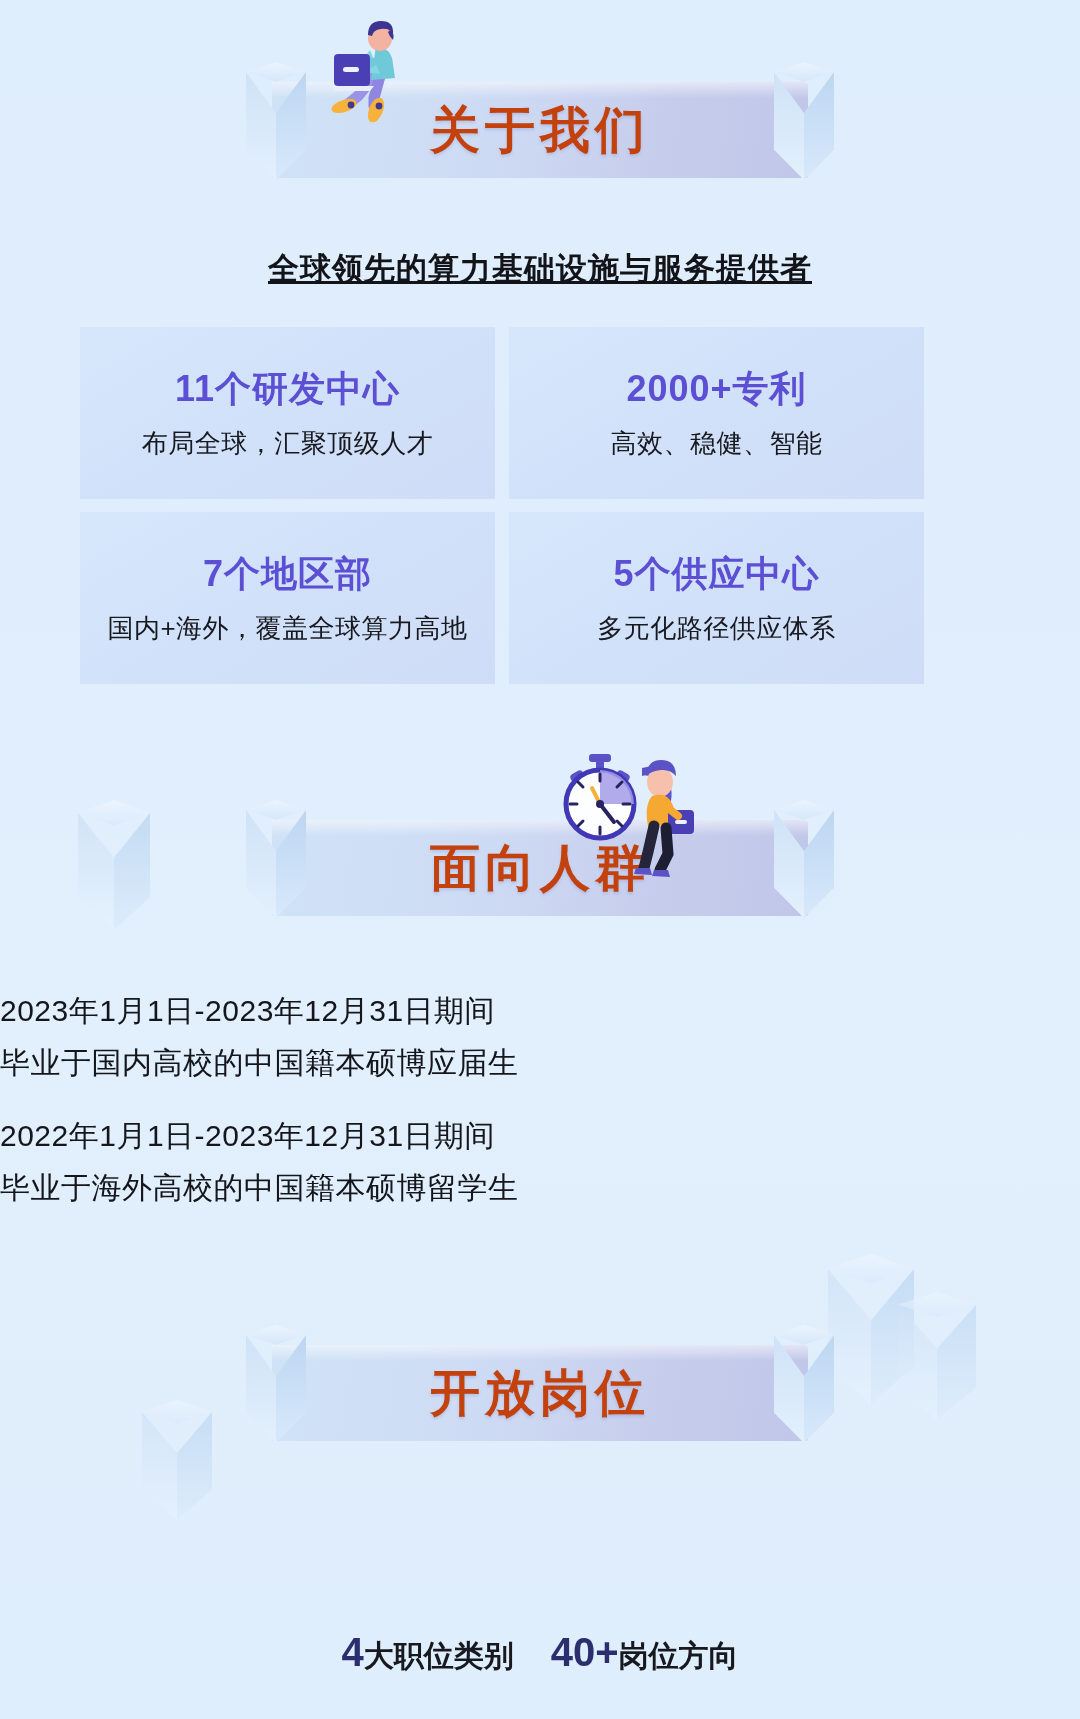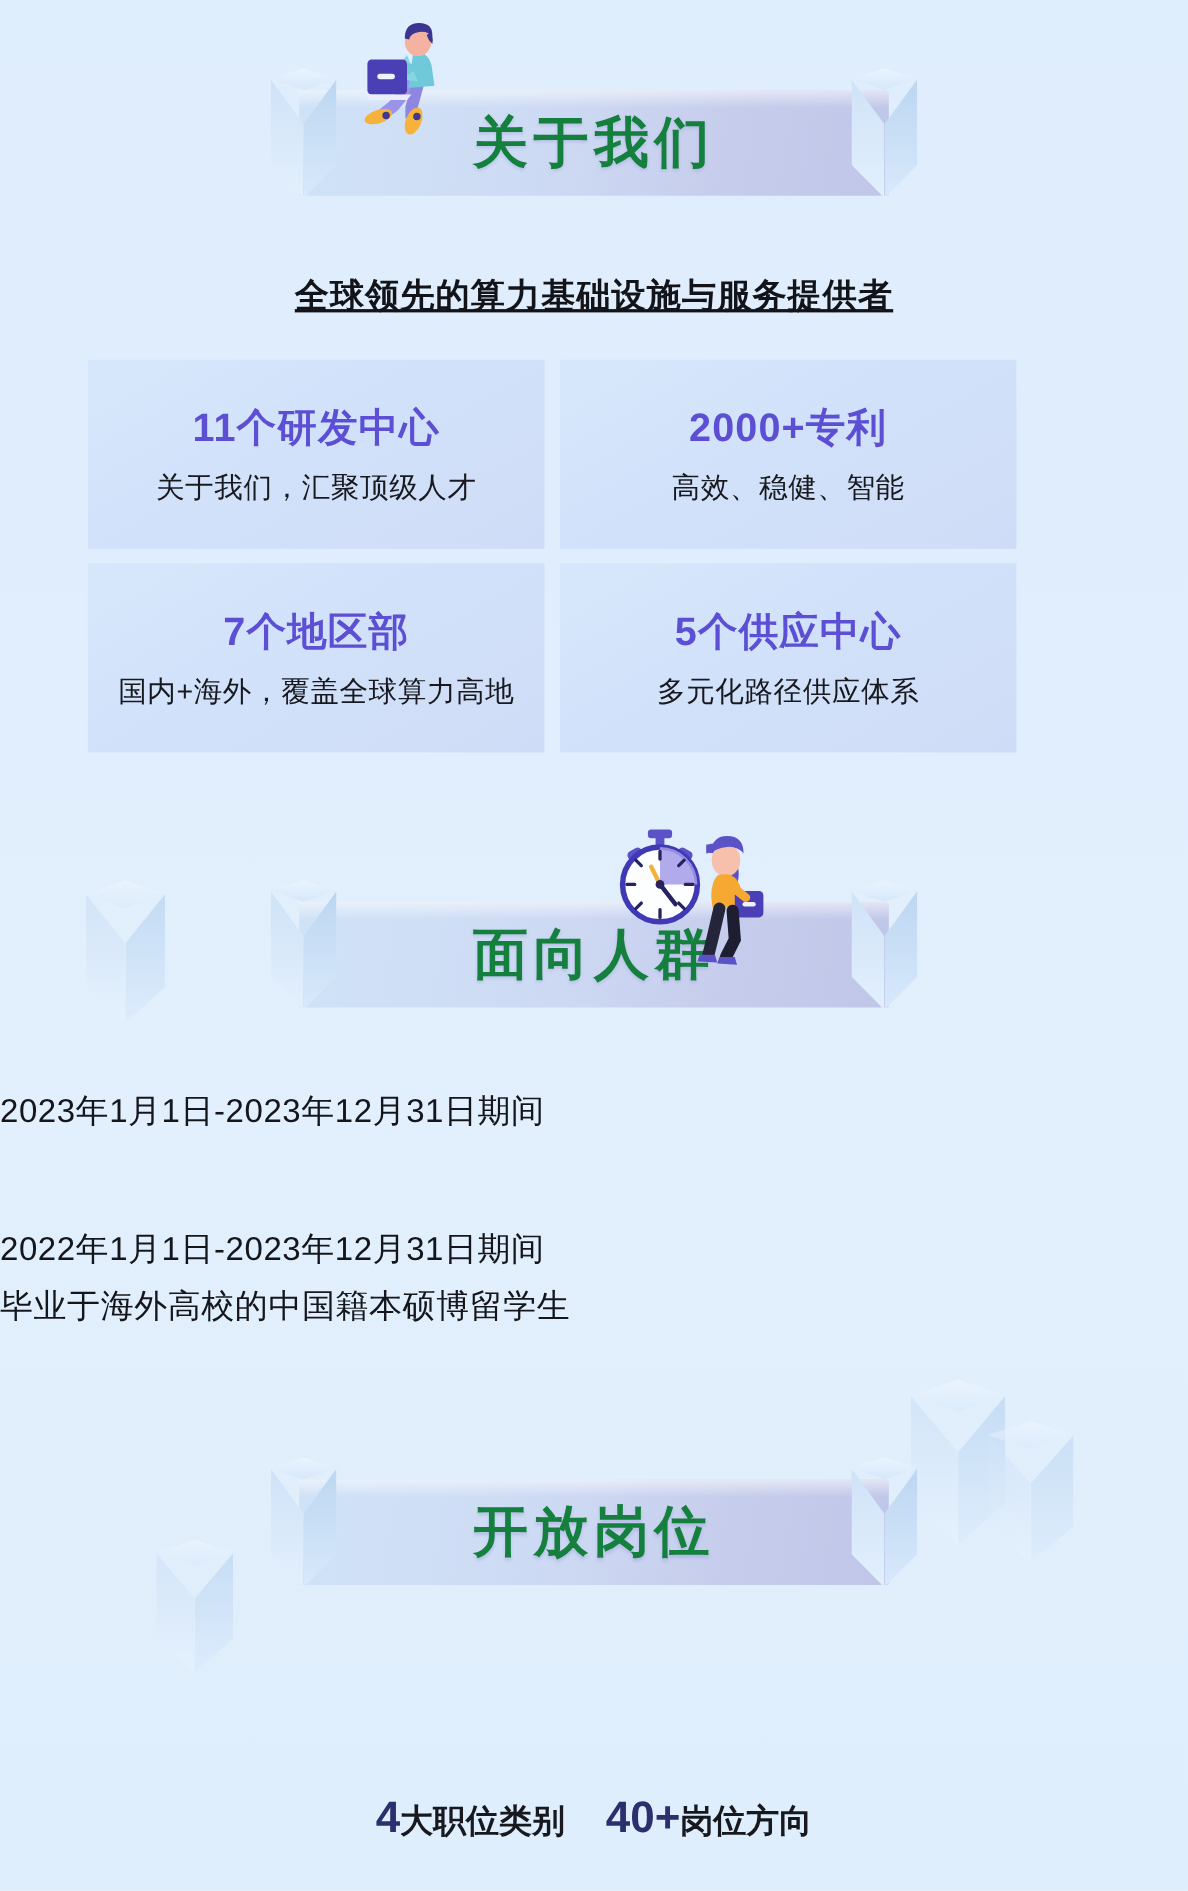--- a/index.html
+++ b/index.html
@@ -39,21 +39,21 @@
     position:absolute; top:10px; left:30px; width:30px; height:108px;
     background:linear-gradient(180deg,#bcd6f1,#d8e9fb);
     clip-path:polygon(0 38%, 100% 0, 100% 72%, 0 100%);
   }
   .cap.left { left:-26px; }
   .cap.right { right:-26px; }
 
   .banner .title {
     position:absolute; left:0; right:0; top:50%; transform:translateY(-50%);
     text-align:center; font-size:50px; font-weight:bold;
-    color:#15803d; letter-spacing:5px;
+    color:#c2410c; letter-spacing:5px;
     text-shadow:0 2px 3px rgba(80,80,180,.18);
   }
 
   
   .subtitle {
     position:absolute; left:0; right:0; text-align:center;
     font-size:31px; font-weight:bold; color:#121419; letter-spacing:1px;
   }
 
   
@@ -165,21 +165,21 @@
     <path d="M50 17 q0 -14 13 -14 q13 0 12 13 q-3 -6 -12 -5 q-8 1 -9 7 z" fill="#3b3490"></path>
     <path d="M72 12 q5 3 3 10 q-4 -4 -5 -8 z" fill="#3b3490"></path>
   </svg>
 
   <div class="subtitle" style="top:248px;text-decoration:underline;">全球领先的算力基础设施与服务提供者</div>
 
   <div class="cards">
     <div class="card-row">
       <div class="card">
         <div class="big">11个研发中心</div>
-        <div class="small">关于我们，汇聚顶级人才</div>
+        <div class="small">布局全球，汇聚顶级人才</div>
       </div>
       <div class="card">
         <div class="big">2000+专利</div>
         <div class="small">高效、稳健、智能</div>
       </div>
     </div>
     <div class="card-row">
       <div class="card">
         <div class="big">7个地区部</div>
         <div class="small">国内+海外，覆盖全球算力高地</div>
@@ -242,20 +242,21 @@
 
     <path d="M98 84 L92 110 L88 126" stroke="#24243a" stroke-width="11" fill="none" stroke-linecap="round"></path>
     <path d="M110 86 L112 112 L104 128" stroke="#1e1e33" stroke-width="11" fill="none" stroke-linecap="round"></path>
 
     <path d="M80 126 l14 0 l2 7 l-18 -1 z" fill="#5b52c8"></path>
     <path d="M98 128 l14 0 l2 7 l-18 -1 z" fill="#5b52c8"></path>
   </svg>
 
   <div class="para" style="top:985px;">
     <div class="line">2023年1月1日-2023年12月31日期间</div>
+    <div class="line">毕业于国内高校的中国籍本硕博应届生</div>
   </div>
 
   <div class="para" style="top:1110px;">
     <div class="line">2022年1月1日-2023年12月31日期间</div>
     <div class="line">毕业于海外高校的中国籍本硕博留学生</div>
   </div>
 
   <div class="banner" style="left:272px;top:1345px;width:536px;">
     <div class="bar"></div>
     <div class="cap left">

